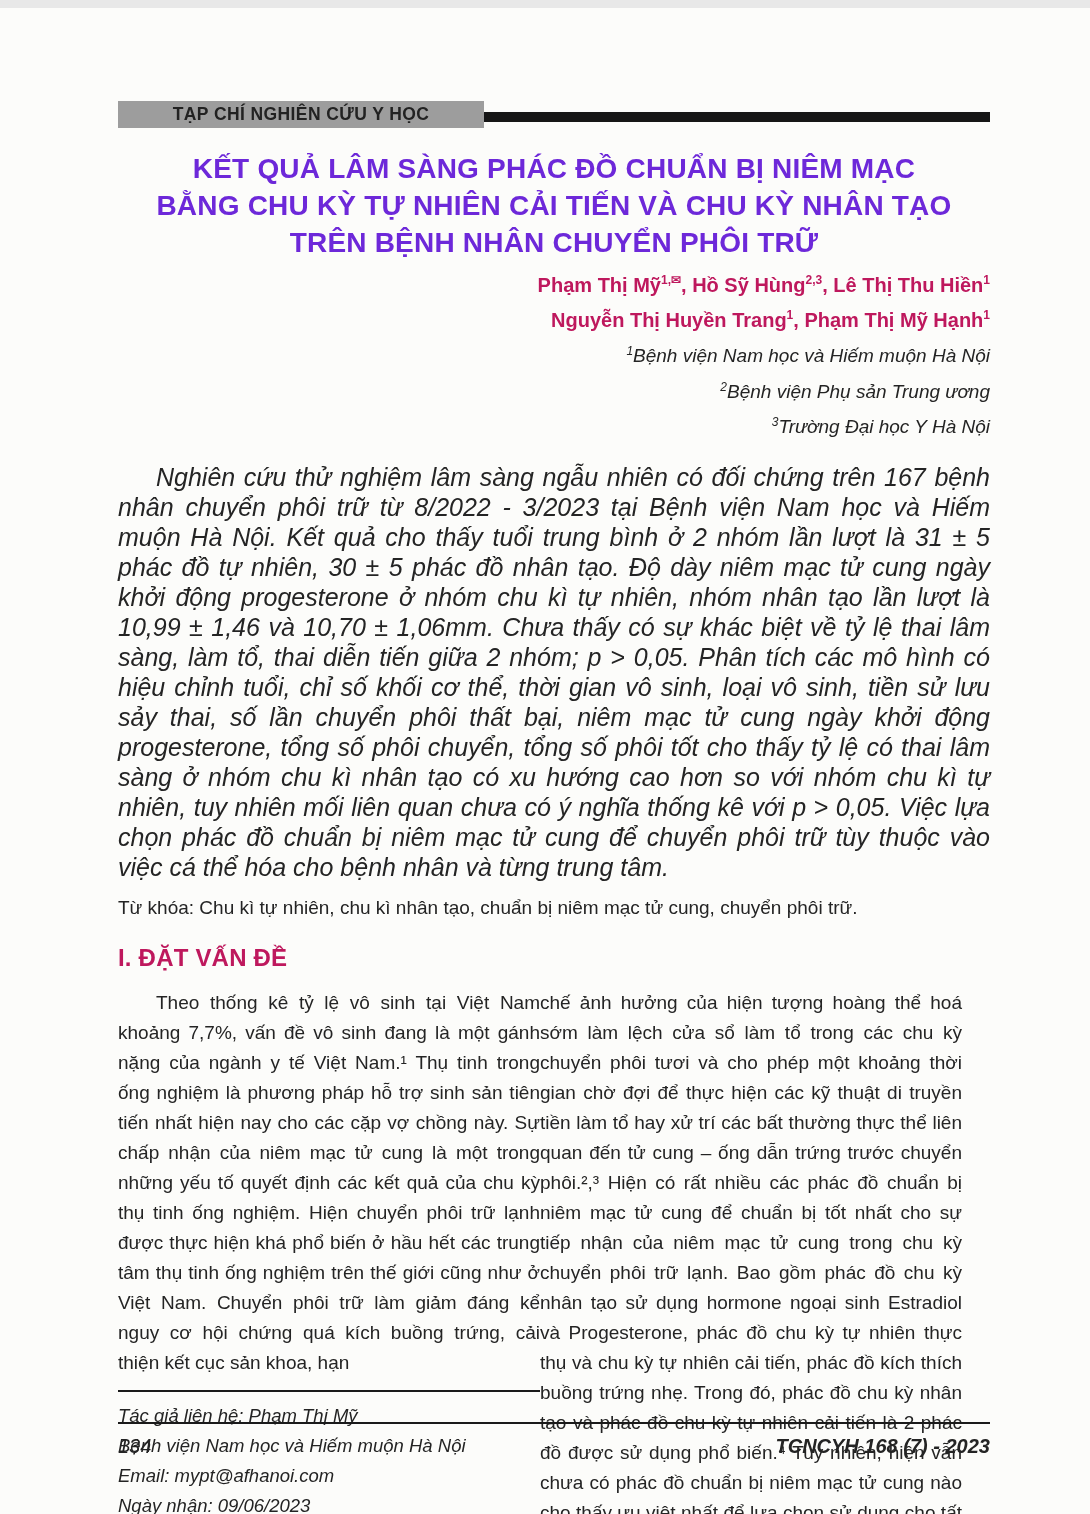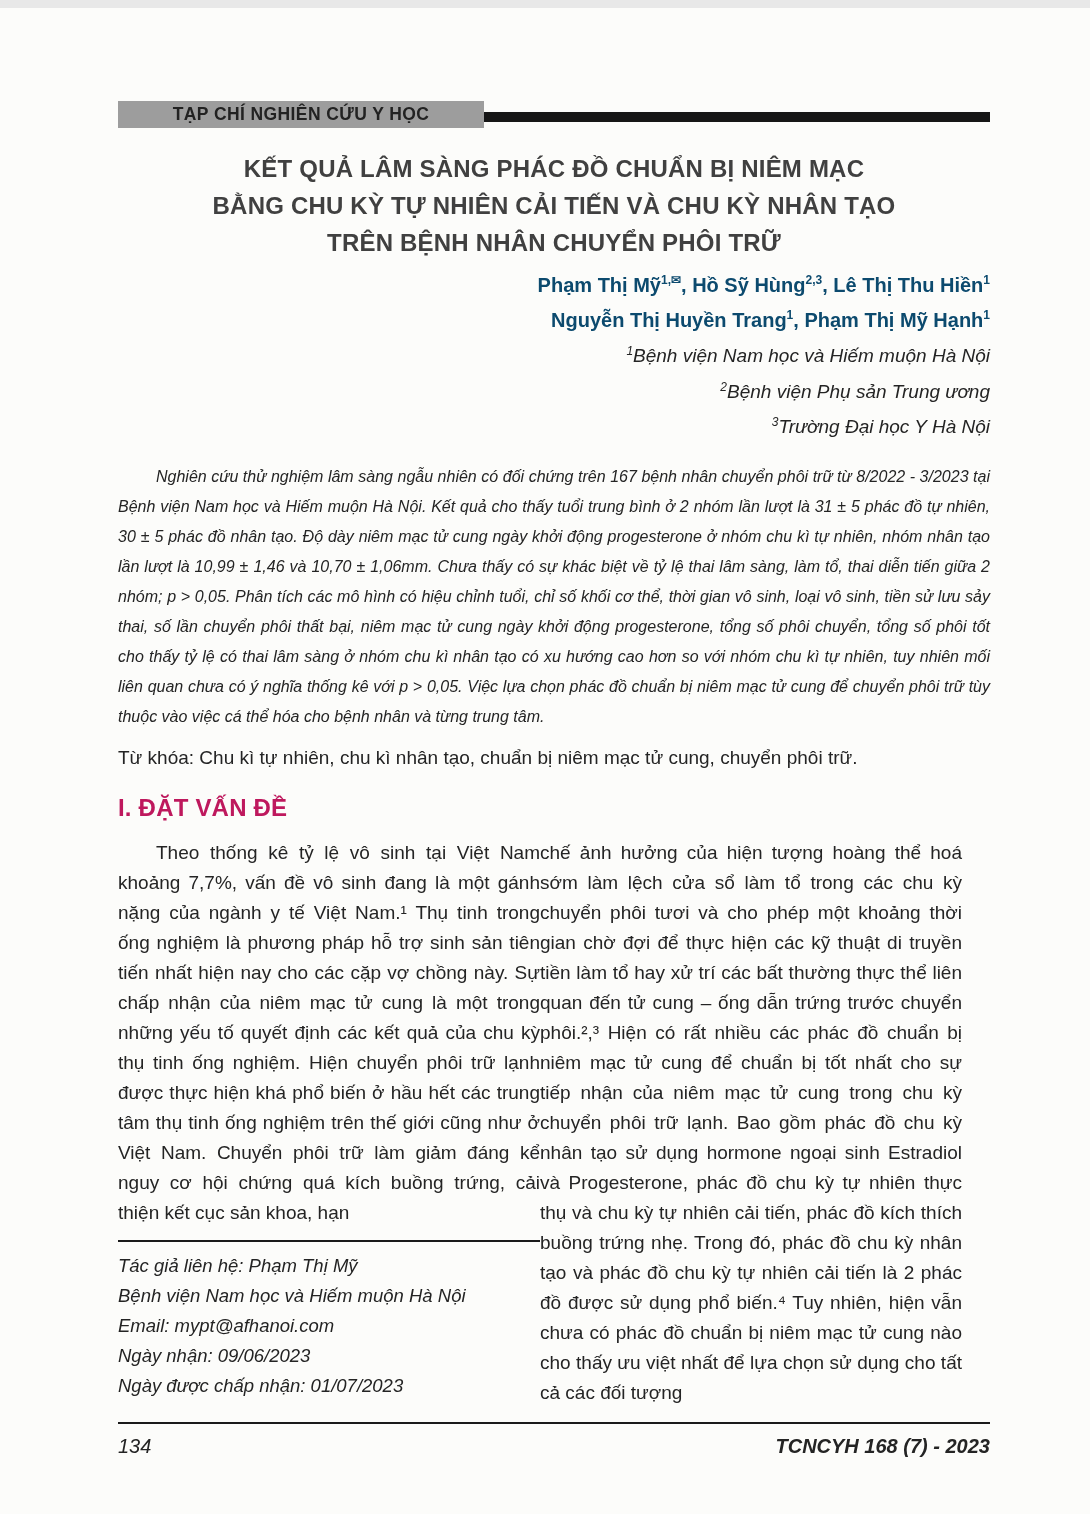--- a/index.html
+++ b/index.html
@@ -41,42 +41,42 @@
     flex: 1;
     height: 10px;
     margin-top: 11px;
     background: #161616;
   }
 
   
   .title {
     margin-top: 22px;
     text-align: center;
-    font-size: 24px;
+    font-size: 28px;
     font-weight: bold;
     line-height: 37px;
-    color: #404040;
+    color: #6d28d9;
     letter-spacing: 0.2px;
   }
   .authors {
     text-align: right;
     font-weight: bold;
     font-size: 20px;
     line-height: 30px;
-    color: #0c4a6e;
+    color: #be185d;
   }
   .authors-block { margin-top: 4px; }
   .authors sup, .affil sup { font-size: 12px; }
   .affiliations { margin-top: 2px; text-align: right; font-style: italic; font-size: 19px; line-height: 30px; }
 
   
   .abstract {
     margin-top: 20px;
     font-style: italic;
-    font-size: 16px;
+    font-size: 25px;
     line-height: 30px;
     text-align: justify;
     text-indent: 38px;
   }
   .keywords {
     margin-top: 12px;
     font-weight: normal;
     font-size: 19px;
     line-height: 28px;
   }

